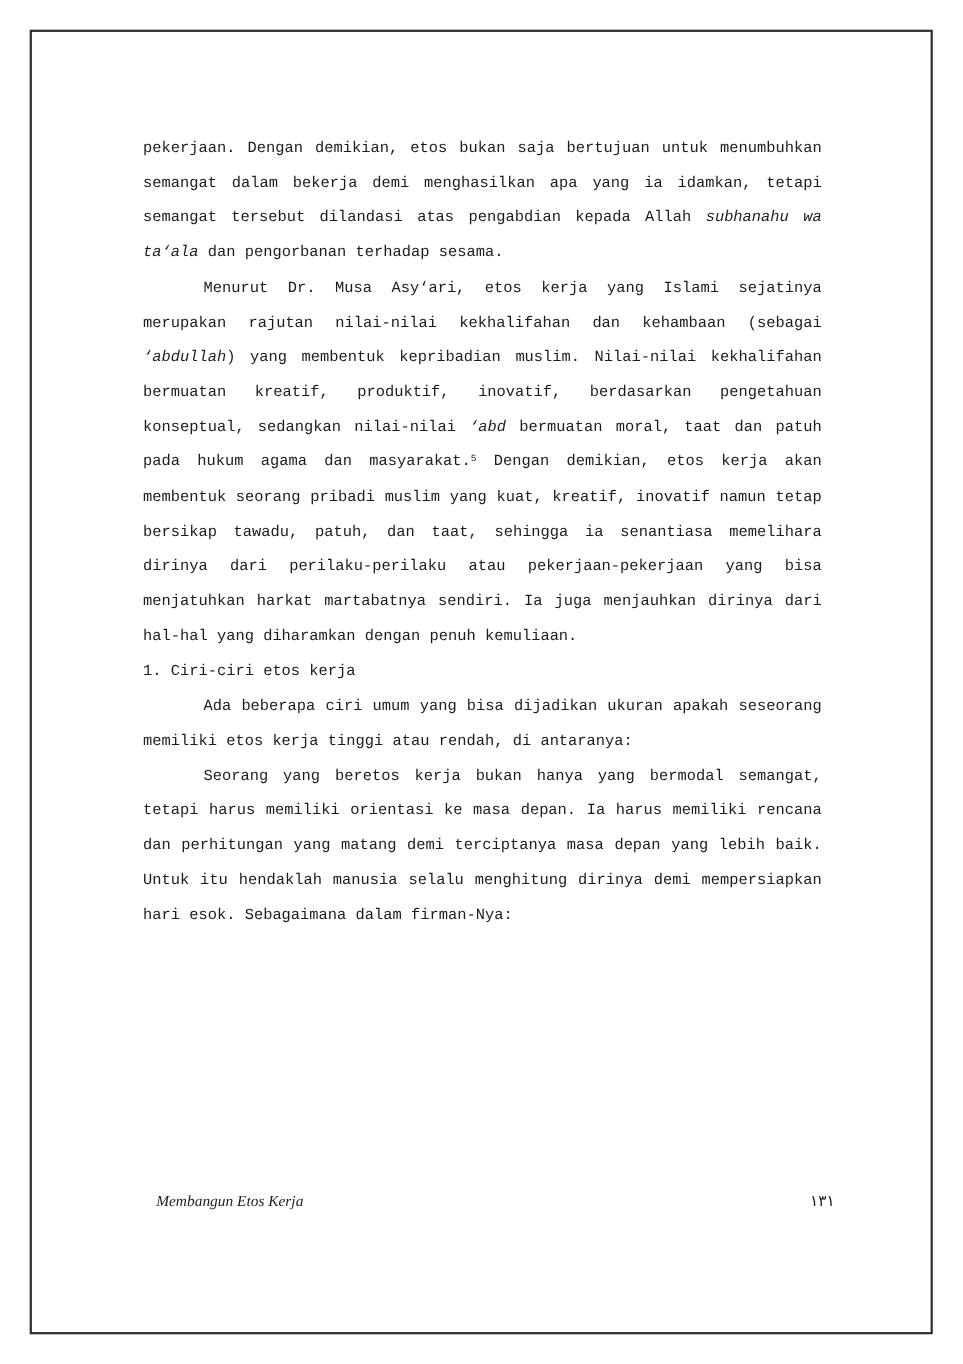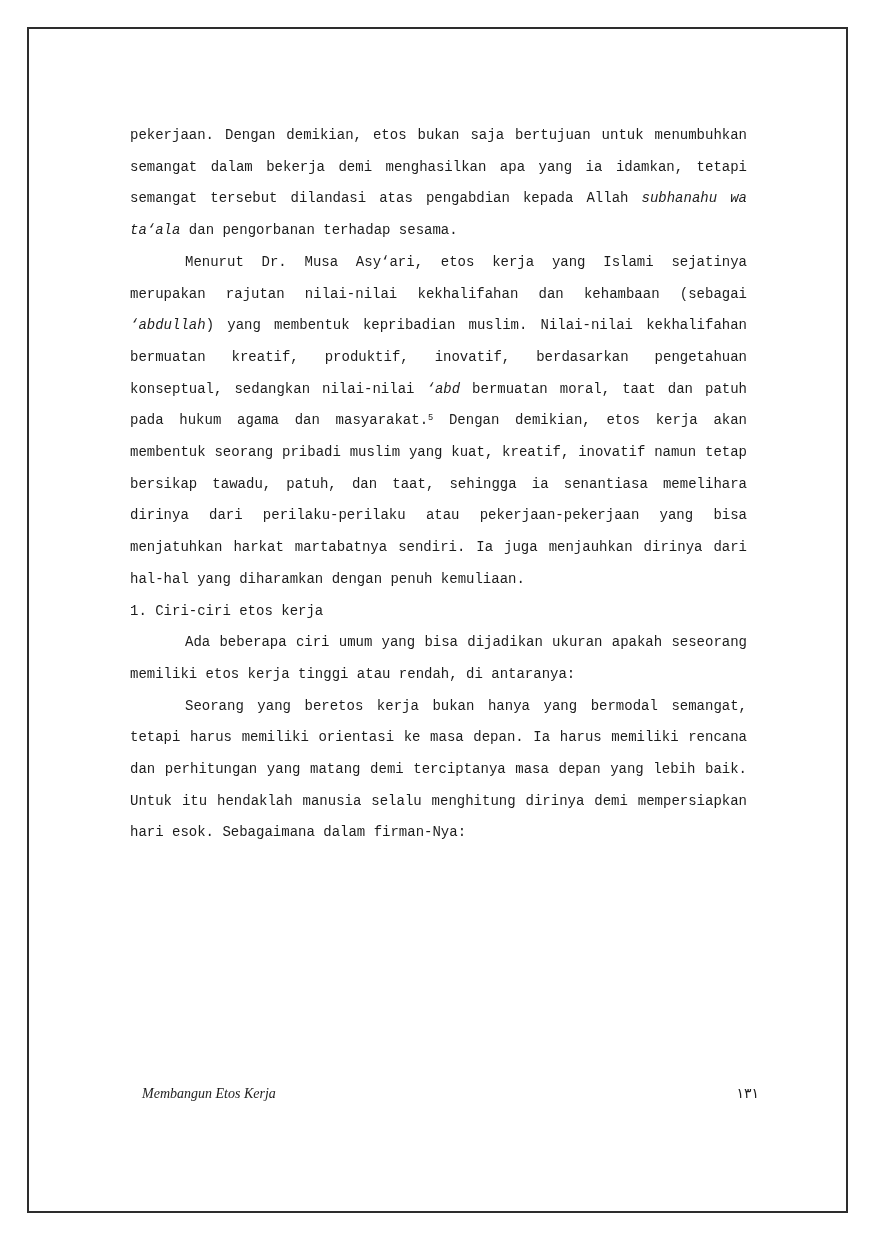--- a/index.html
+++ b/index.html
@@ -51,21 +51,21 @@
     top: 1081px;
     display: flex;
     justify-content: space-between;
     align-items: baseline;
     font-size: 14px;
     line-height: 24px;
     margin-left: 12px;
   }
   .book-title { font-style: italic; }
   .page-number {
-    font-family: Liberation Sans, sans-serif;
+    font-family: Liberation Serif, serif;
     letter-spacing: 2px;
   }
 </style>
 </head>
 <body>
 
 <div class="page-frame"></div>
 
 <div class="page-body">
     <p class="justify"><span>pekerjaan. Dengan demikian, etos bukan saja bertujuan untuk menumbuhkan semangat dalam bekerja demi menghasilkan apa yang ia idamkan, tetapi semangat tersebut dilandasi atas pengabdian kepada Allah </span><span class="italic">subhanahu wa ta‘ala</span><span> dan pengorbanan terhadap sesama.</span></p>

